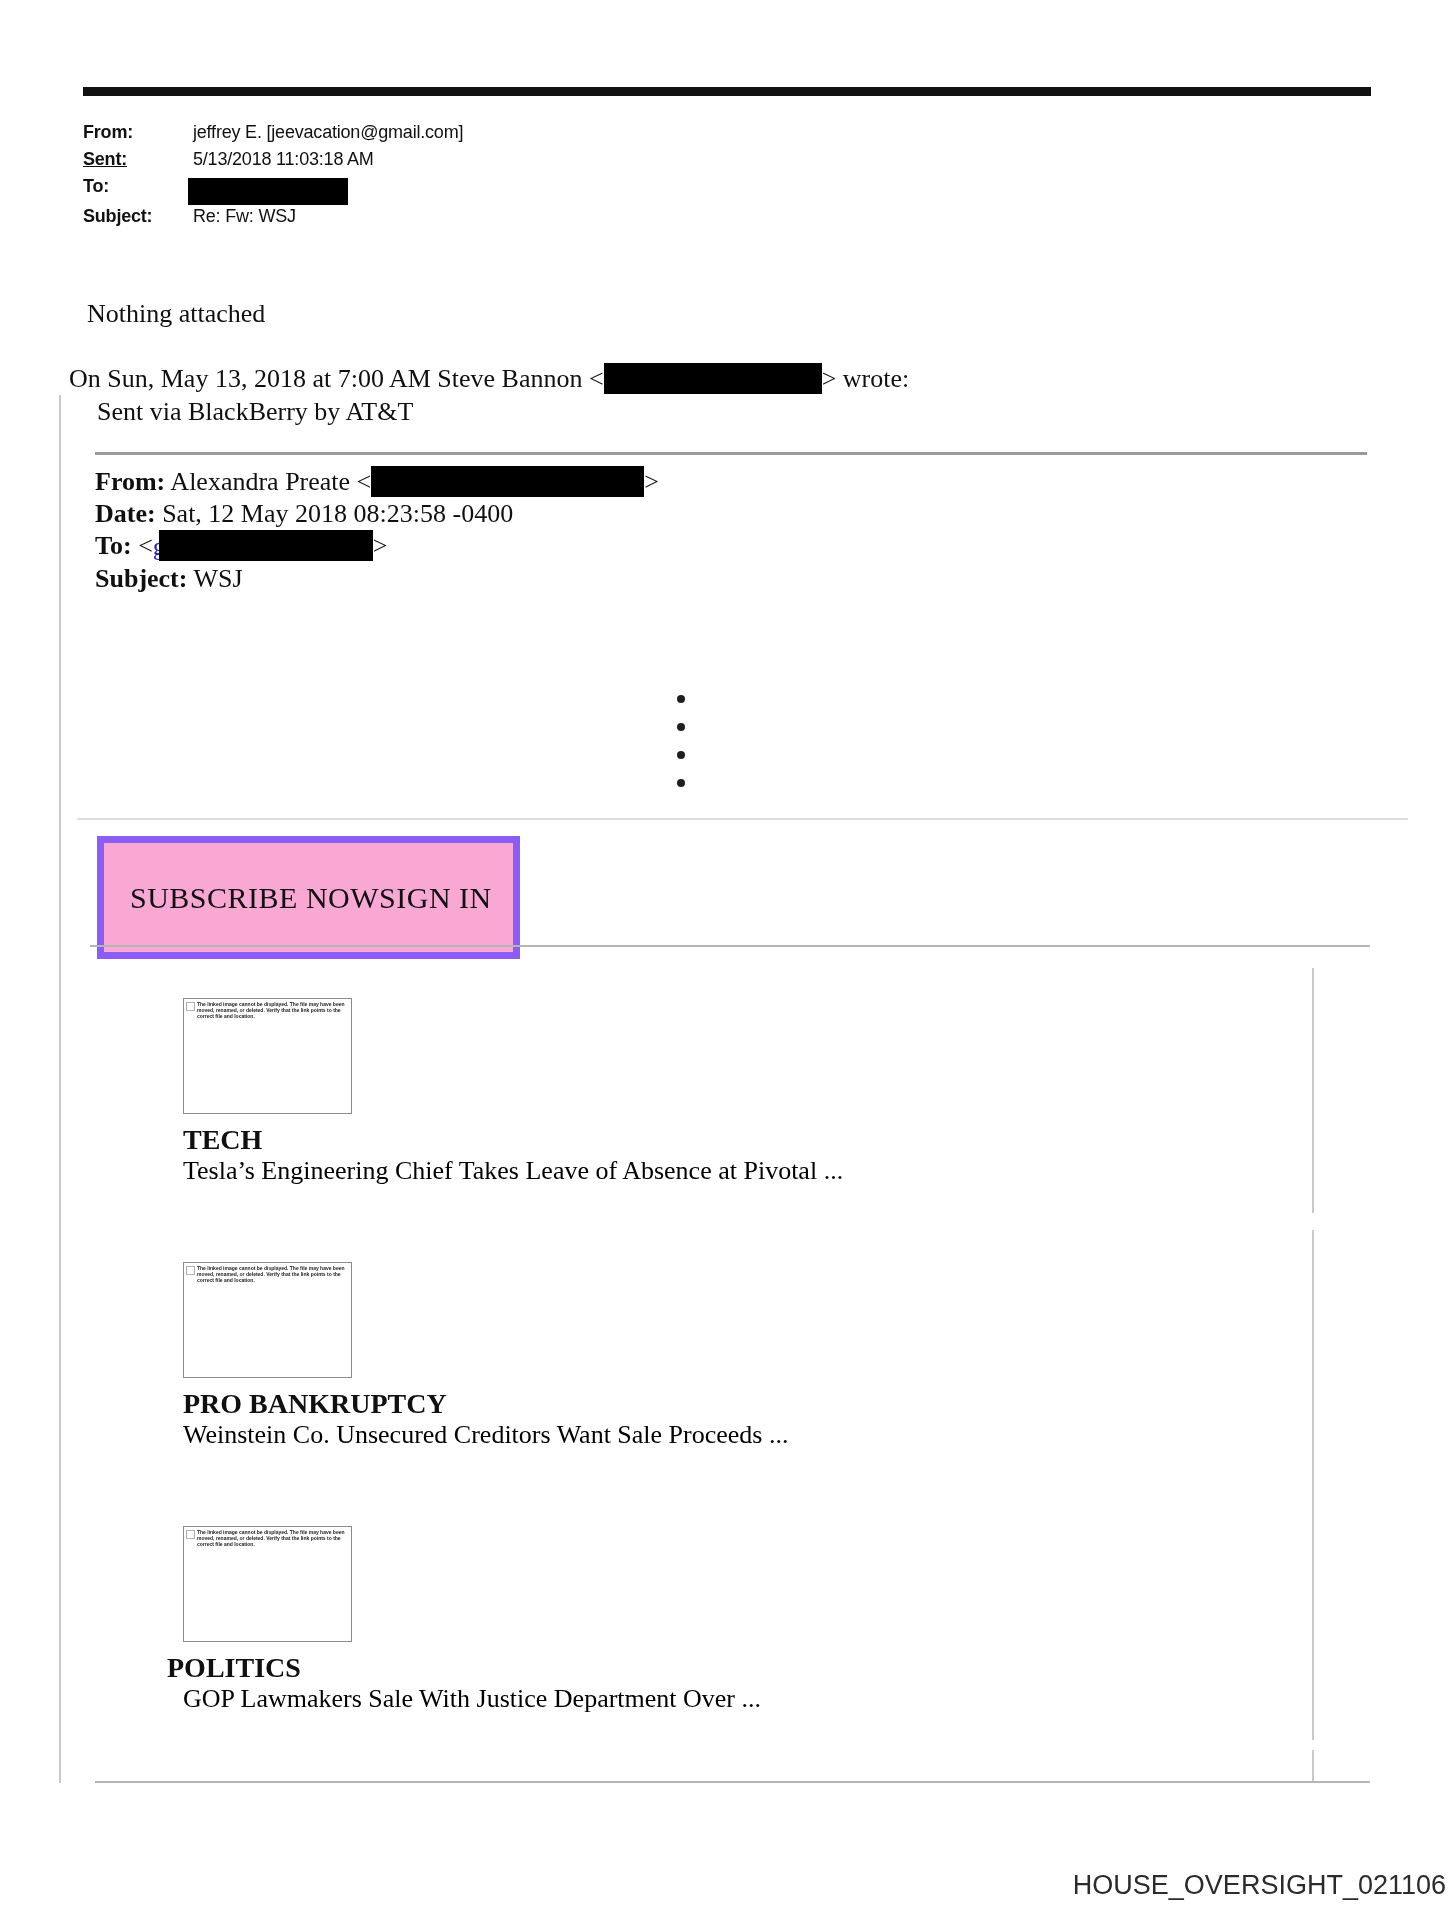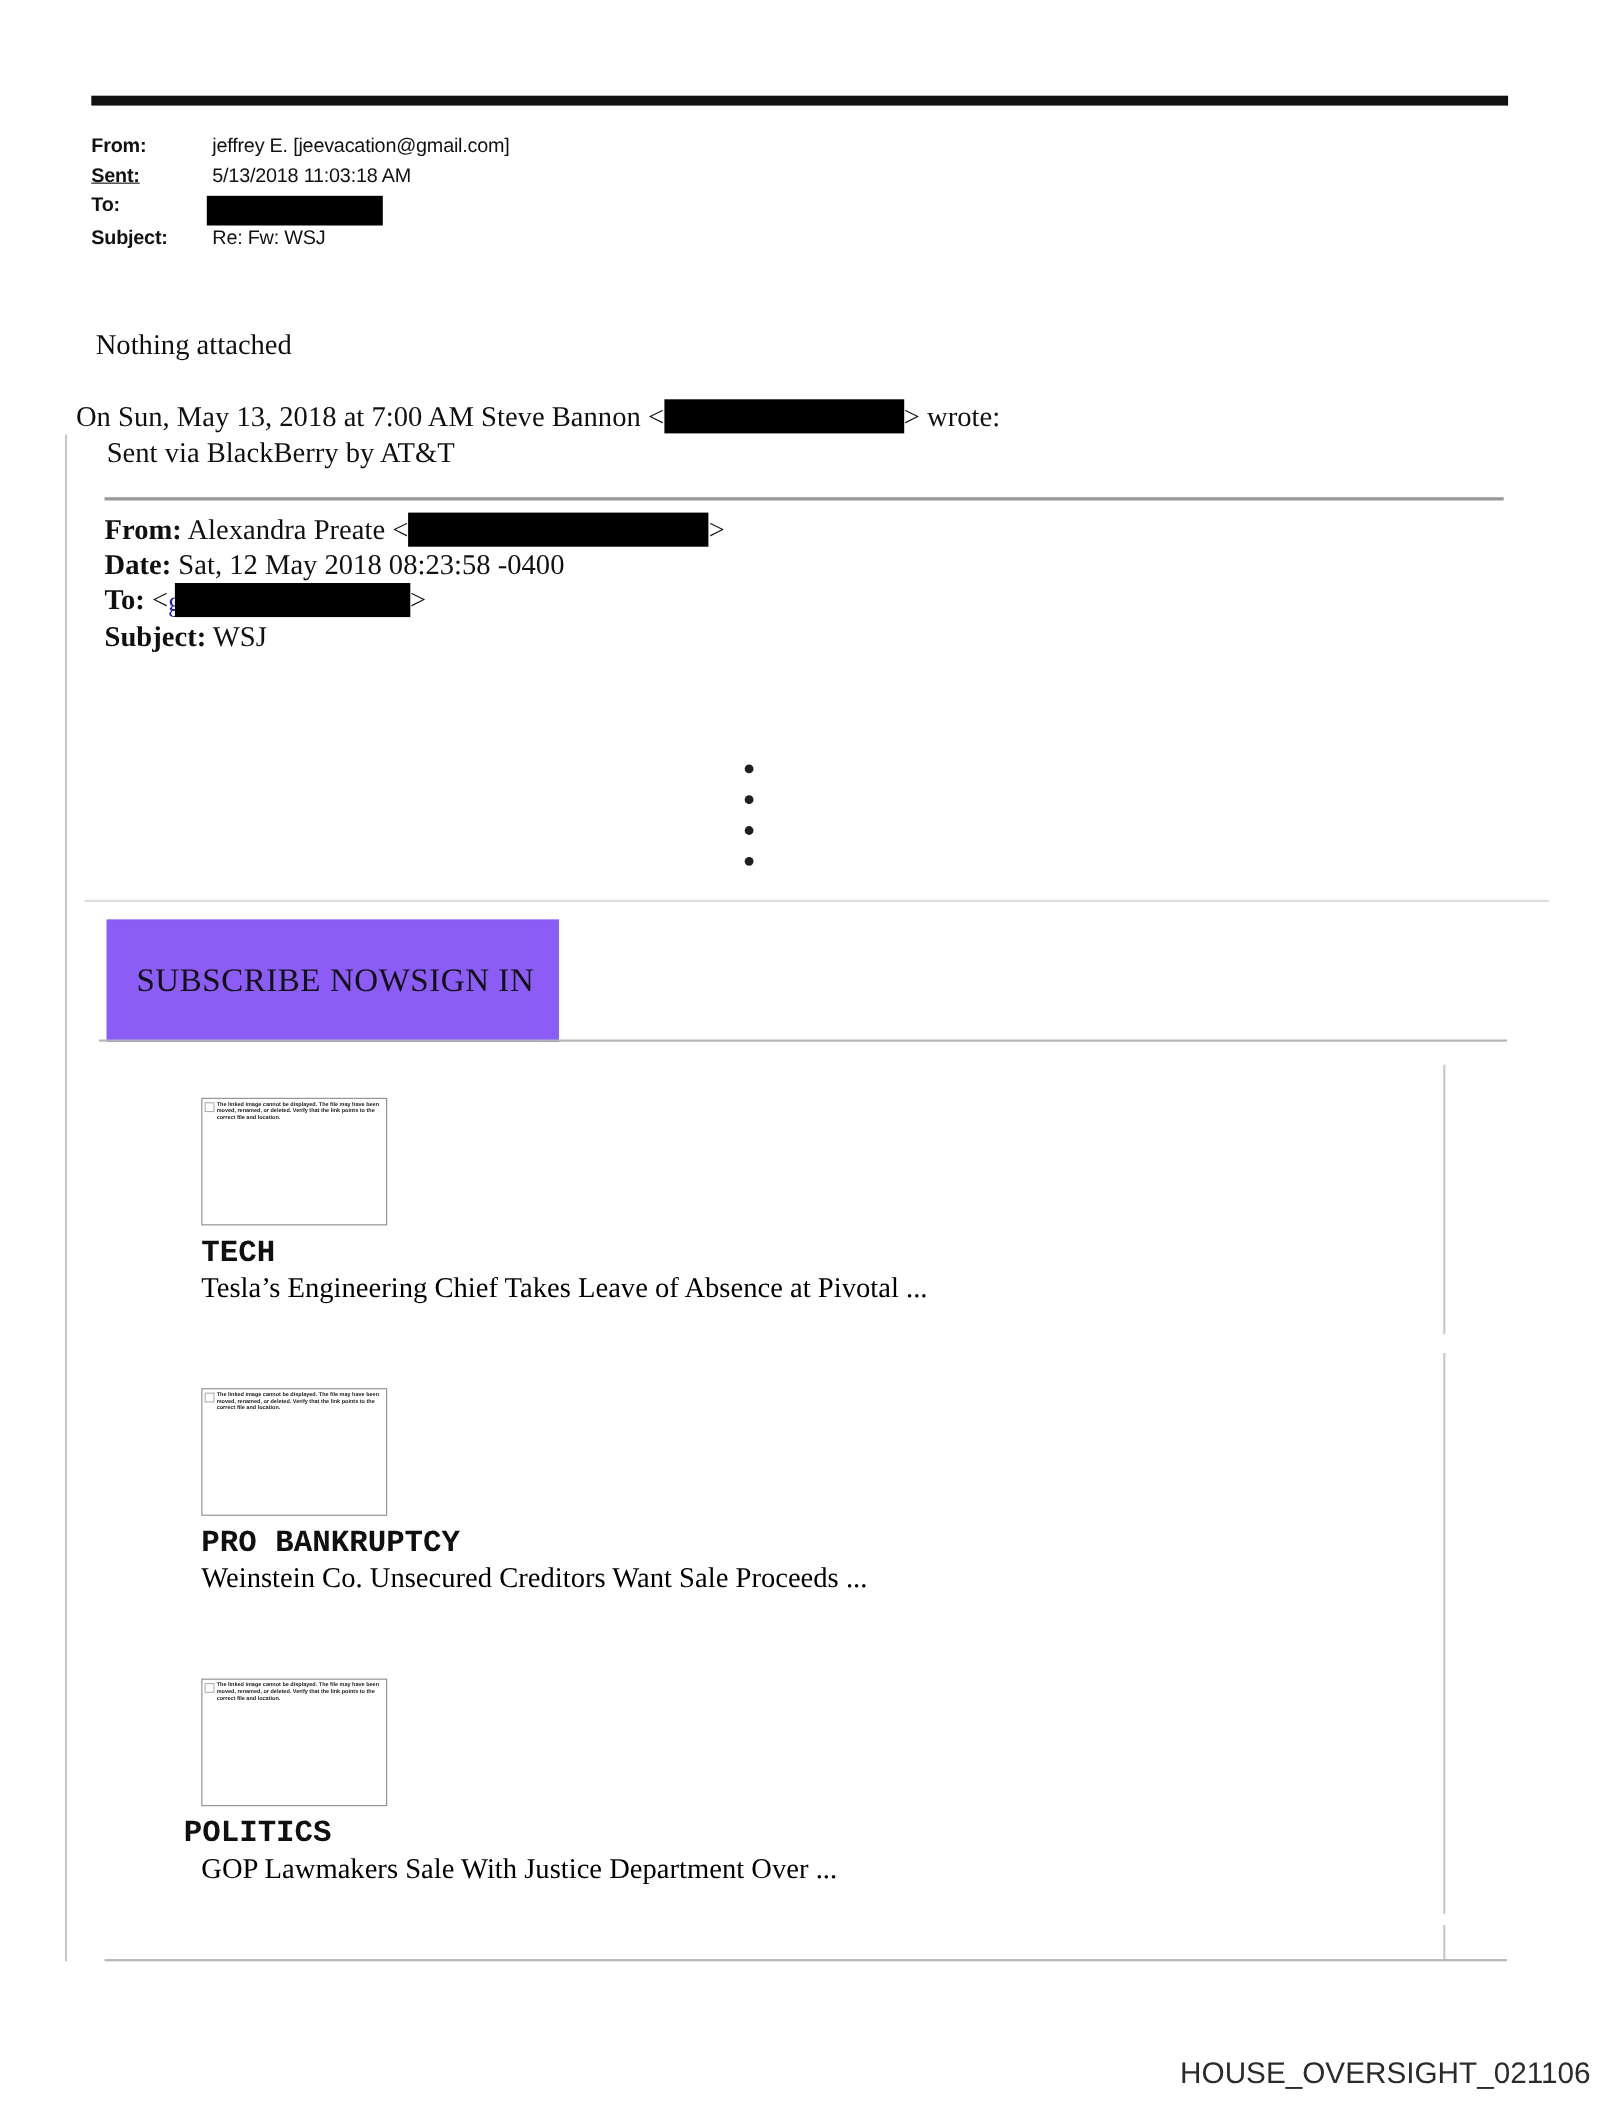--- a/index.html
+++ b/index.html
@@ -32,42 +32,42 @@
   .hline-dark{background:#9a9a9a;height:3px;}
   .hline-light{background:#dddddd;height:2px;}
   .hline-mid{background:#b5b5b5;height:2px;}
 
   
   .dot{width:8px;height:8px;border-radius:50%;background:#1f1f1f;}
 
   
   .subbox{
     left:97px;top:836px;width:409px;height:109px;
-    border:1px solid #8b5cf6;background:#8b5cf6;
+    border:7px solid #8b5cf6;background:#f9a8d4;
     display:flex;align-items:center;
   }
   .subbox .links{margin-left:26px;font-size:30px;letter-spacing:0.5px;white-space:nowrap;color:#111;}
   .subbox a{color:#111;text-decoration:none;cursor:pointer;}
 
   
   .thumb{
     width:167px;height:114px;border:1px solid #8c8c8c;background:#fff;
     overflow:hidden;
   }
   .thumb .inner{display:flex;padding:2px;}
   .broken-icon{
     flex:0 0 auto;width:7px;height:7px;border:1px solid #b0b0b0;margin:1px 2px 0 0;
     position:relative;
   }
   .alt-text{
     font-family:"Liberation Sans", sans-serif;
     font-size:5px;line-height:6px;font-weight:bold;color:#222;
     width:150px;
   }
-  .cat{font-size:28px;font-weight:bold;white-space:nowrap;color:#101010;font-family:Liberation Mono, monospace;}
+  .cat{font-size:28px;font-weight:bold;white-space:nowrap;color:#101010;}
   .headline{font-size:26px;white-space:nowrap;color:#000000;}
 
   
   .bates{
     font-family:"Liberation Sans", sans-serif;
     font-size:27px;color:#2b2b2b;white-space:nowrap;
     right:7px;top:1870px;
   }
   .blue-sliver{
     display:inline-block;width:6px;overflow:hidden;color:#2222aa;

